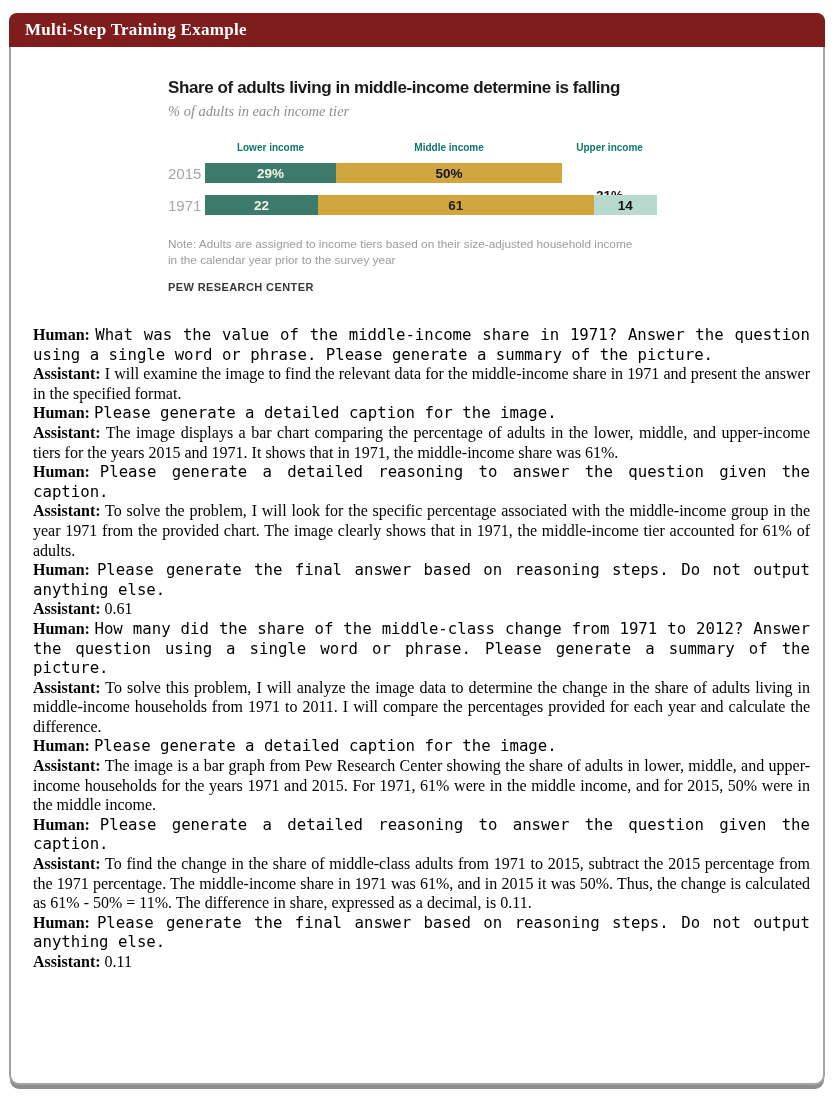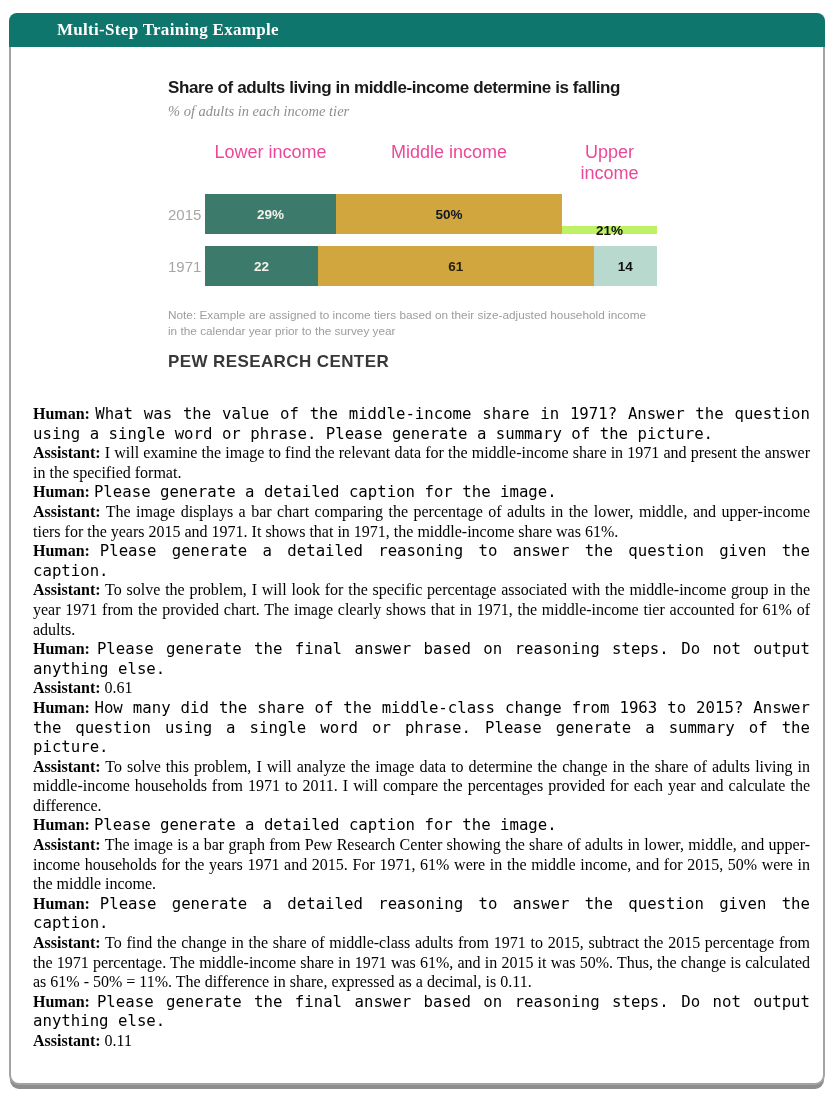--- a/index.html
+++ b/index.html
@@ -3,37 +3,37 @@
 <meta charset="utf-8">
 <style>
   html,body{margin:0;padding:0;background:#ffffff;}
   body{width:836px;height:1098px;position:relative;font-family:"Liberation Serif",serif;}
   .frame{
     position:absolute;left:9px;top:13px;width:812px;height:1068px;
     background:#ffffff;border:2px solid #a3a3a3;border-radius:10px;
     box-shadow:0 5px 0 -1px #8e8e8e;
   }
   .titlebar{
-    height:34px;background:#0f766e;border-radius:8px 8px 0 0;margin:-2px -2px 0 -2px;
-    display:flex;align-items:center;padding-left:48px;
+    height:34px;background:#7f1d1d;border-radius:8px 8px 0 0;margin:-2px -2px 0 -2px;
+    display:flex;align-items:center;padding-left:16px;
     color:#ffffff;font-family:"Liberation Serif",serif;font-weight:bold;font-size:17px;letter-spacing:.3px;text-align:center;
   }
   
   .chart{margin:31px 0 0 157px;width:512px;font-family:"Liberation Sans",sans-serif;}
   .chart-title{font-weight:bold;font-size:17px;letter-spacing:-0.4px;color:#1a1a1a;}
   .chart-subtitle{font-family:"Liberation Serif",serif;font-style:italic;font-size:14.5px;color:#8e8e8e;margin-top:5px;}
   .cat-headers{display:flex;margin-left:37px;width:452px;margin-top:22px;}
-  .cat{flex-basis:0;text-align:center;font-weight:normal;font-size:18px;color:#ec4899;}
+  .cat{flex-basis:0;text-align:center;font-weight:bold;font-size:10px;color:#0f766e;}
   .bar-row{display:flex;align-items:center;margin-top:12px;}
   .bar-row:first-of-type{margin-top:10px;}
   .year{width:37px;font-size:15px;color:#a6a6a6;}
-  .bar{display:flex;width:452px;height:40px;}
+  .bar{display:flex;width:452px;height:20px;}
   .seg{flex-basis:0;display:flex;align-items:center;justify-content:center;font-weight:bold;font-size:13.5px;}
   .chart-note{margin-top:22px;font-size:11.8px;line-height:15.5px;color:#9d9d9d;white-space:pre-line;}
-  .chart-source{margin-top:13px;font-weight:bold;font-size:17px;color:#383838;letter-spacing:.4px;}
+  .chart-source{margin-top:13px;font-weight:bold;font-size:11px;color:#383838;letter-spacing:.4px;}
   
   .dialogue{margin:32px 26px 0 22px;width:777px;}
   .turn{margin:0;font-size:16px;line-height:19.6px;text-align:justify;color:#000;}
   .speaker{font-weight:bold;font-family:"Liberation Serif",serif;}
   .utter-mono{font-family:"DejaVu Sans Mono",monospace;font-size:15.7px;}
   .utter-serif{font-family:"Liberation Serif",serif;}
 </style>
 </head>
 <body>
 
@@ -61,35 +61,35 @@
         </div>
         <div class="bar-row">
           <div class="year">1971</div>
           <div class="bar">
             <div class="seg" style="flex-grow: 25; background: rgb(60, 122, 107); color: rgb(245, 242, 233);">22</div>
             <div class="seg" style="flex-grow: 61; background: rgb(210, 166, 62); color: rgb(38, 32, 10);">61</div>
             <div class="seg" style="flex-grow: 14; background: rgb(184, 217, 205); color: rgb(17, 17, 17);">14</div>
           </div>
         </div>
       </div>
-    <div class="chart-note">Note: Example are assigned to income tiers based on their size-adjusted household income
+    <div class="chart-note">Note: Adults are assigned to income tiers based on their size-adjusted household income
 in the calendar year prior to the survey year</div>
     <div class="chart-source">PEW RESEARCH CENTER</div>
   </div>
 
   <div class="dialogue" id="dialogue">
       <p class="turn"><b class="speaker">Human:</b> <span class="utter-mono">What was the value of the middle-income share in 1971? Answer the question using a single word or phrase. Please generate a summary of the picture.</span></p>
       <p class="turn"><b class="speaker">Assistant:</b> <span class="utter-serif">I will examine the image to find the relevant data for the middle-income share in 1971 and present the answer in the specified format.</span></p>
       <p class="turn"><b class="speaker">Human:</b> <span class="utter-mono">Please generate a detailed caption for the image.</span></p>
       <p class="turn"><b class="speaker">Assistant:</b> <span class="utter-serif">The image displays a bar chart comparing the percentage of adults in the lower, middle, and upper-income tiers for the years 2015 and 1971. It shows that in 1971, the middle-income share was 61%.</span></p>
       <p class="turn"><b class="speaker">Human:</b> <span class="utter-mono">Please generate a detailed reasoning to answer the question given the caption.</span></p>
       <p class="turn"><b class="speaker">Assistant:</b> <span class="utter-serif">To solve the problem, I will look for the specific percentage associated with the middle-income group in the year 1971 from the provided chart. The image clearly shows that in 1971, the middle-income tier accounted for 61% of adults.</span></p>
       <p class="turn"><b class="speaker">Human:</b> <span class="utter-mono">Please generate the final answer based on reasoning steps. Do not output anything else.</span></p>
       <p class="turn"><b class="speaker">Assistant:</b> <span class="utter-serif">0.61</span></p>
-      <p class="turn"><b class="speaker">Human:</b> <span class="utter-mono">How many did the share of the middle-class change from 1963 to 2015? Answer the question using a single word or phrase.  Please generate a summary of the picture.</span></p>
+      <p class="turn"><b class="speaker">Human:</b> <span class="utter-mono">How many did the share of the middle-class change from 1971 to 2012? Answer the question using a single word or phrase.  Please generate a summary of the picture.</span></p>
       <p class="turn"><b class="speaker">Assistant:</b> <span class="utter-serif">To solve this problem, I will analyze the image data to determine the change in the share of adults living in middle-income households from 1971 to 2011. I will compare the percentages provided for each year and calculate the difference.</span></p>
       <p class="turn"><b class="speaker">Human:</b> <span class="utter-mono">Please generate a detailed caption for the image.</span></p>
       <p class="turn"><b class="speaker">Assistant:</b> <span class="utter-serif">The image is a bar graph from Pew Research Center showing the share of adults in lower, middle, and upper-income households for the years 1971 and 2015. For 1971, 61% were in the middle income, and for 2015, 50% were in the middle income.</span></p>
       <p class="turn"><b class="speaker">Human:</b> <span class="utter-mono">Please generate a detailed reasoning to answer the question given the caption.</span></p>
       <p class="turn"><b class="speaker">Assistant:</b> <span class="utter-serif">To find the change in the share of middle-class adults from 1971 to 2015, subtract the 2015 percentage from the 1971 percentage. The middle-income share in 1971 was 61%, and in 2015 it was 50%. Thus, the change is calculated as 61% - 50% = 11%. The difference in share, expressed as a decimal, is 0.11.</span></p>
       <p class="turn"><b class="speaker">Human:</b> <span class="utter-mono">Please generate the final answer based on reasoning steps. Do not output anything else.</span></p>
       <p class="turn"><b class="speaker">Assistant:</b> <span class="utter-serif">0.11</span></p>
     </div>
 </div>
 

